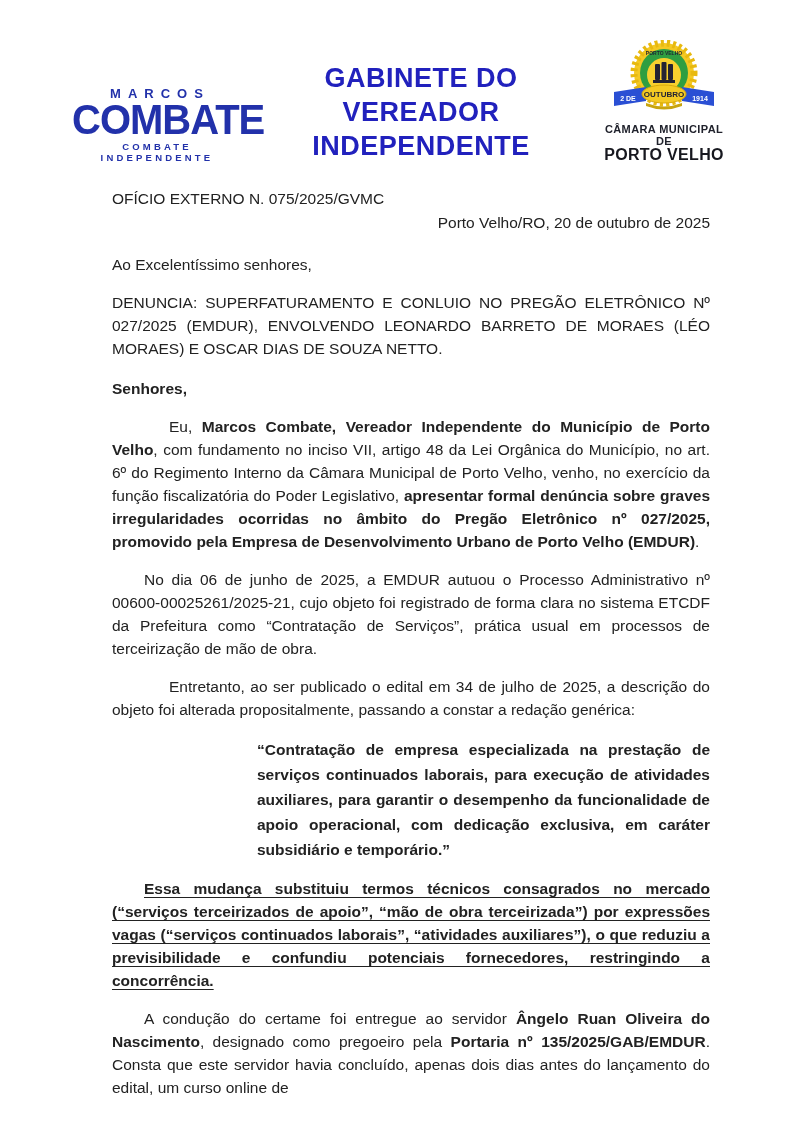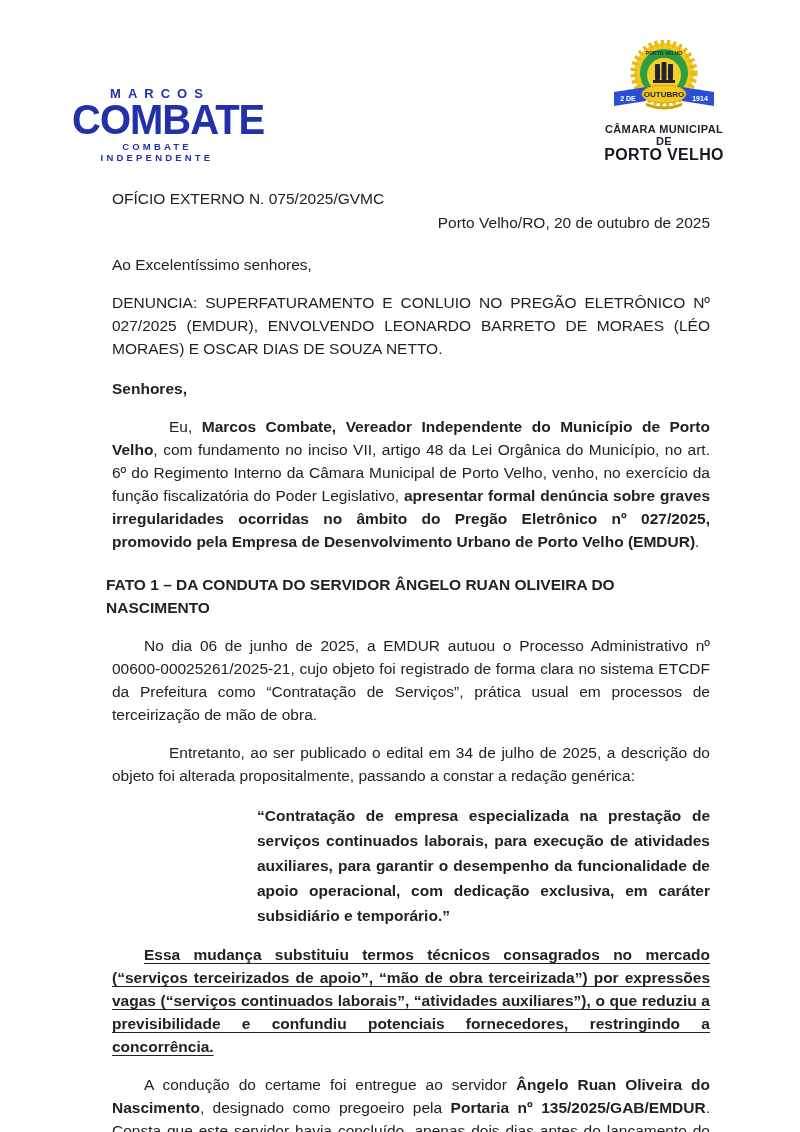--- a/index.html
+++ b/index.html
@@ -36,20 +36,21 @@
 
 <div class="page">
 
   <header class="hdr">
     <div class="logo">
       <div class="logo-top">MARCOS</div>
       <div class="logo-main">COMBATE</div>
       <div class="logo-sub">COMBATE INDEPENDENTE</div>
     </div>
 
+    <div class="hdr-title">GABINETE DO VEREADOR INDEPENDENTE</div>
 
     <div class="seal">
       <svg width="116" height="78" viewBox="0 0 116 78" aria-hidden="true">
 
         <circle cx="58" cy="33" r="30" fill="#f4c923"></circle>
         <circle cx="58" cy="33" r="30" fill="none" stroke="#e8b90f" stroke-width="7" stroke-dasharray="3 3"></circle>
 
         <circle cx="58" cy="33" r="24" fill="#2f9e41"></circle>
 
         <text x="58" y="15" text-anchor="middle" font-size="5" font-weight="700" fill="#1d2430">PORTO VELHO</text>
@@ -85,21 +86,20 @@
     <div class="addressee">
       <div>Ao Excelentíssimo senhores,</div>
     </div>
 
     <p class="para"><span style="font-weight: 400;">DENUNCIA:</span><span> SUPERFATURAMENTO E CONLUIO NO PREGÃO ELETRÔNICO Nº 027/2025 (EMDUR), ENVOLVENDO LEONARDO BARRETO DE MORAES (LÉO MORAES) E OSCAR DIAS DE SOUZA NETTO.</span></p>
 
     <p class="salutation">Senhores,</p>
 
     <p class="para indent-lg"><span>Eu, </span><span style="font-weight: 700;">Marcos Combate, Vereador Independente do Município de Porto Velho</span><span>, com fundamento no inciso VII, artigo 48 da Lei Orgânica do Município, no art. 6º do Regimento Interno da Câmara Municipal de Porto Velho, venho, no exercício da função fiscalizatória do Poder Legislativo, </span><span style="font-weight: 700;">apresentar formal denúncia sobre graves irregularidades ocorridas no âmbito do Pregão Eletrônico nº 027/2025, promovido pela Empresa de Desenvolvimento Urbano de Porto Velho (EMDUR)</span><span>.</span></p>
 
-    <h2 class="fato-heading">FATO 1 – DA CONDUTA DO SERVIDOR ÂNGELO RUAN OLIVEIRA DO NASCIMENTO</h2>
 
     <p class="para indent-md">No dia 06 de junho de 2025, a EMDUR autuou o Processo Administrativo nº 00600-00025261/2025-21, cujo objeto foi registrado de forma clara no sistema ETCDF da Prefeitura como “Contratação de Serviços”, prática usual em processos de terceirização de mão de obra.</p>
 
     <p class="para indent-lg">Entretanto, ao ser publicado o edital em 34 de julho de 2025, a descrição do objeto foi alterada propositalmente, passando a constar a redação genérica:</p>
 
     <blockquote class="quote">“Contratação de empresa especializada na prestação de serviços continuados laborais, para execução de atividades auxiliares, para garantir o desempenho da funcionalidade de apoio operacional, com dedicação exclusiva, em caráter subsidiário e temporário.”</blockquote>
 
     <p class="para indent-md u-para">Essa mudança substituiu termos técnicos consagrados no mercado (“serviços terceirizados de apoio”, “mão de obra terceirizada”) por expressões vagas (“serviços continuados laborais”, “atividades auxiliares”), o que reduziu a previsibilidade e confundiu potenciais fornecedores, restringindo a concorrência.</p>
 
     <p class="para indent-md"><span>A condução do certame foi entregue ao servidor </span><span style="font-weight: 700;">Ângelo Ruan Oliveira do Nascimento</span><span>, designado como pregoeiro pela </span><span style="font-weight: 700;">Portaria nº 135/2025/GAB/EMDUR</span><span>. Consta que este servidor havia concluído, apenas dois dias antes do lançamento do edital, um curso online de </span></p>

